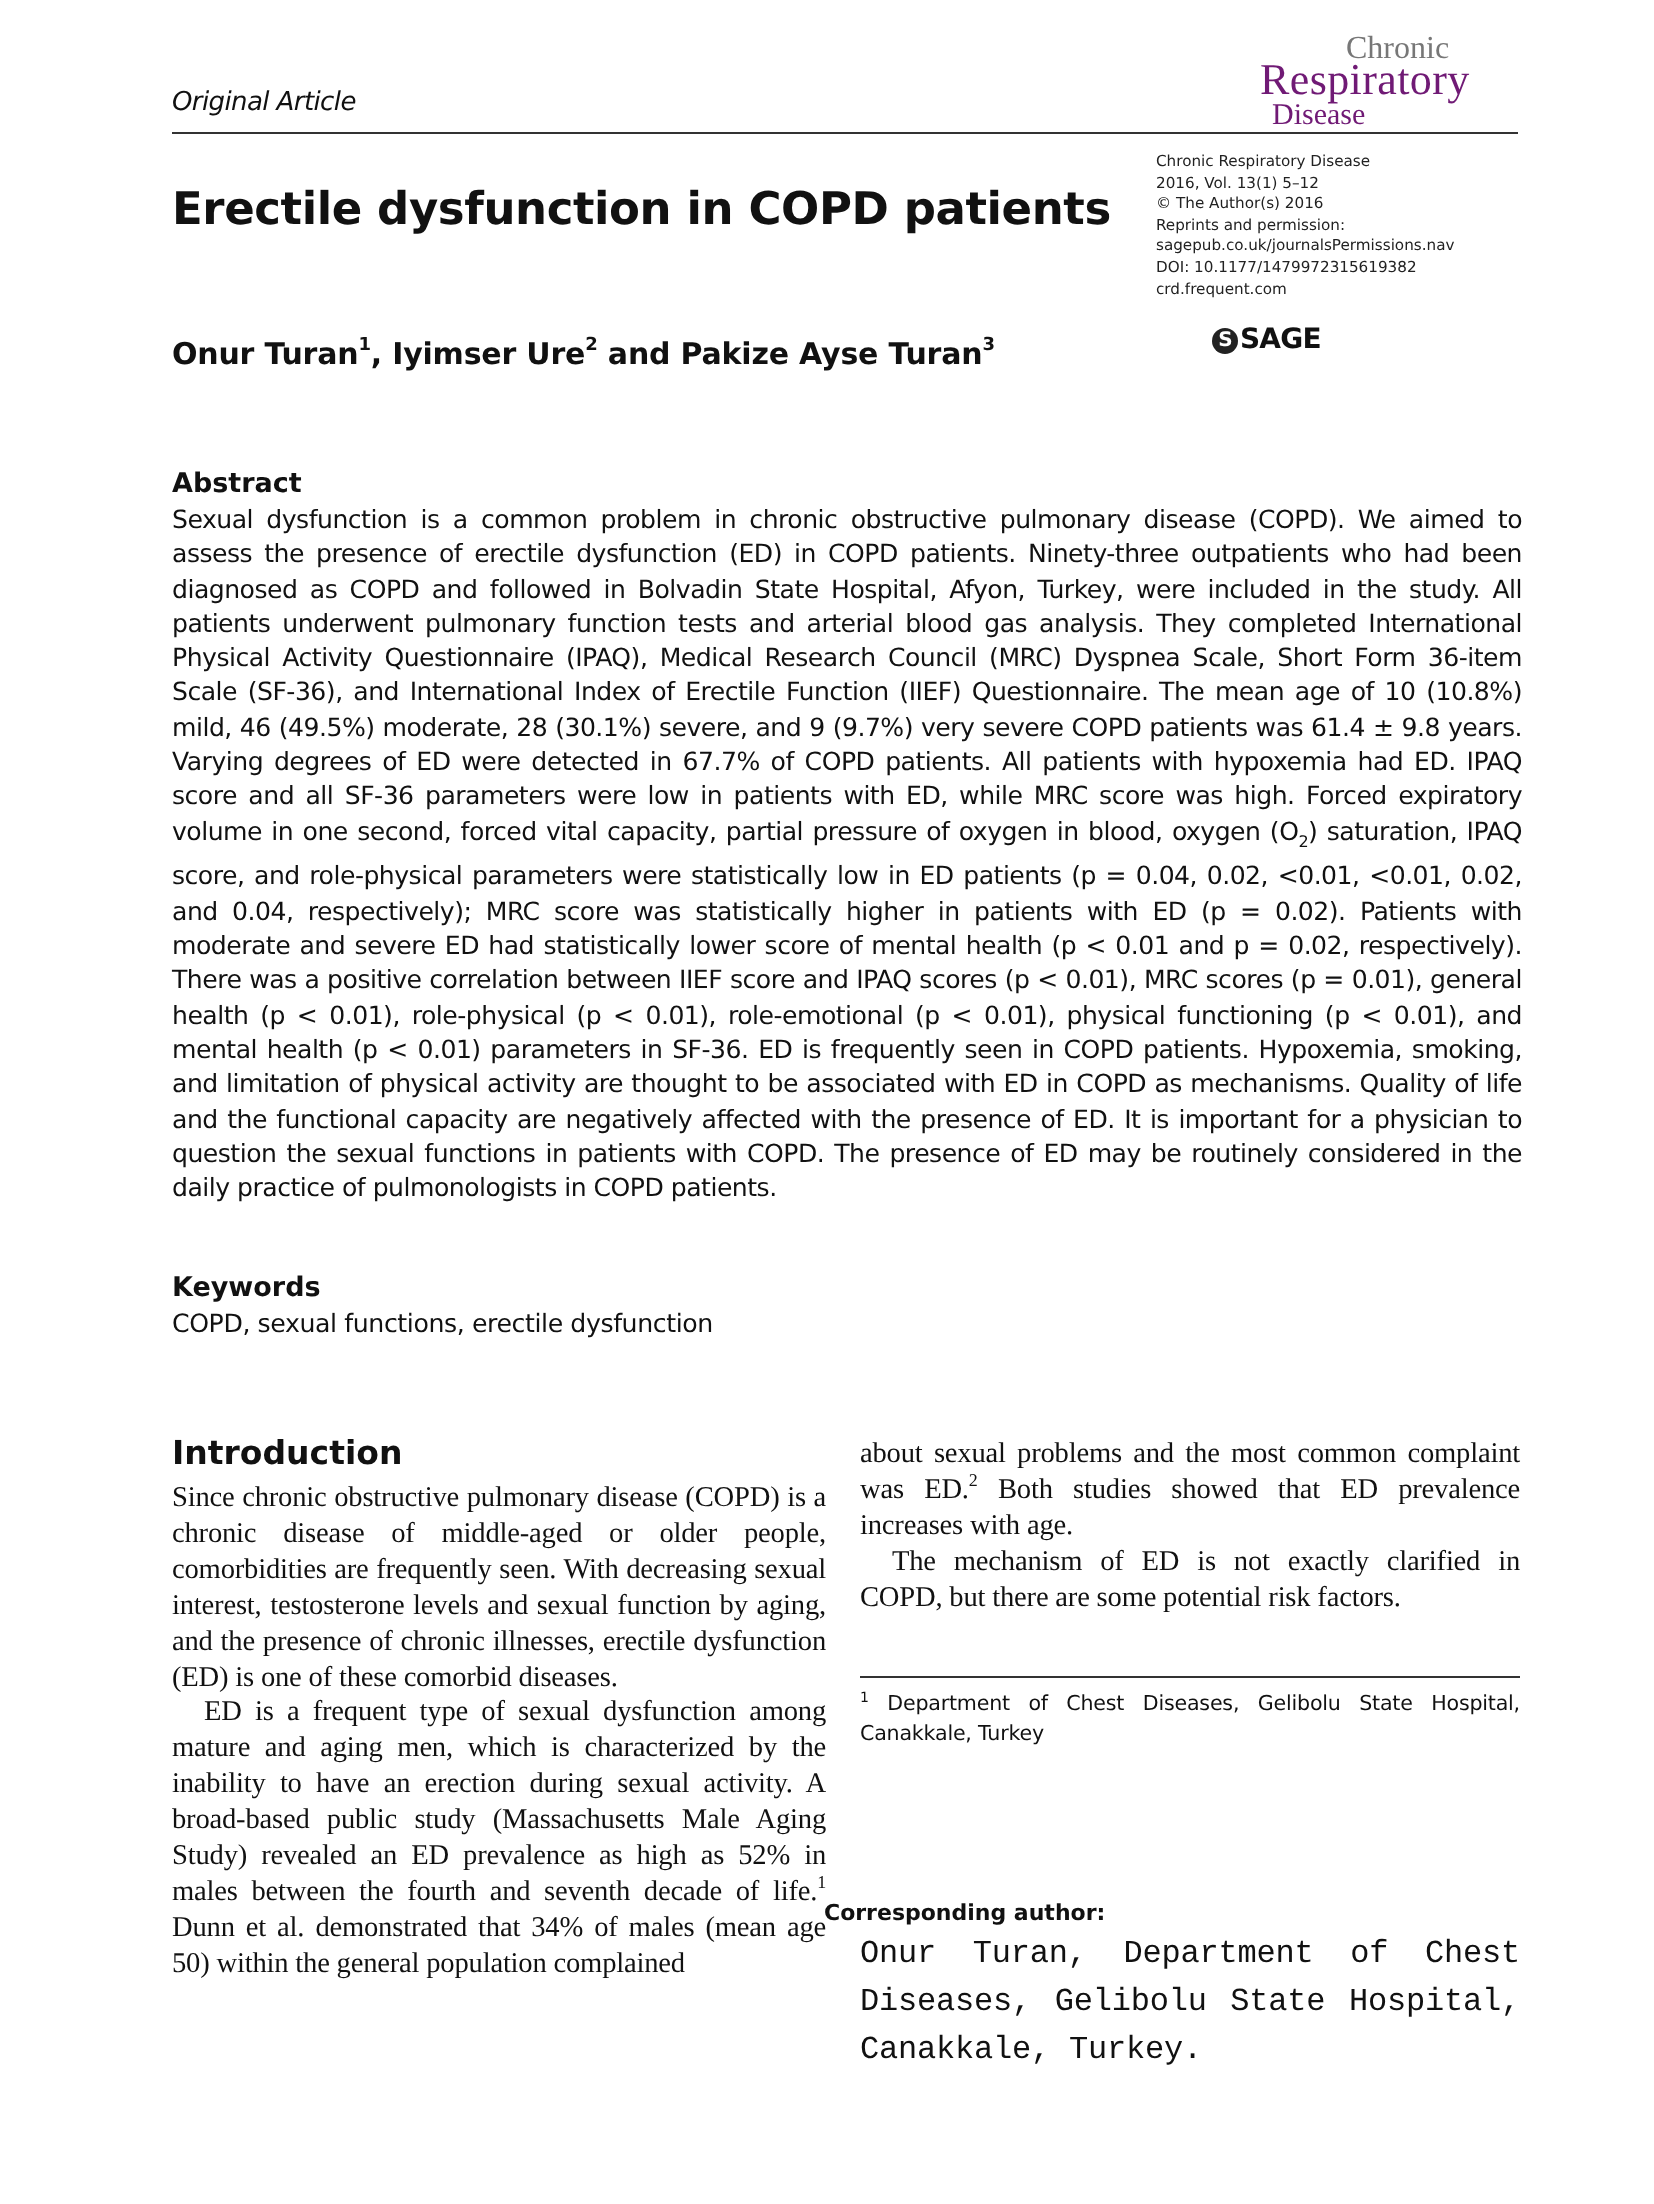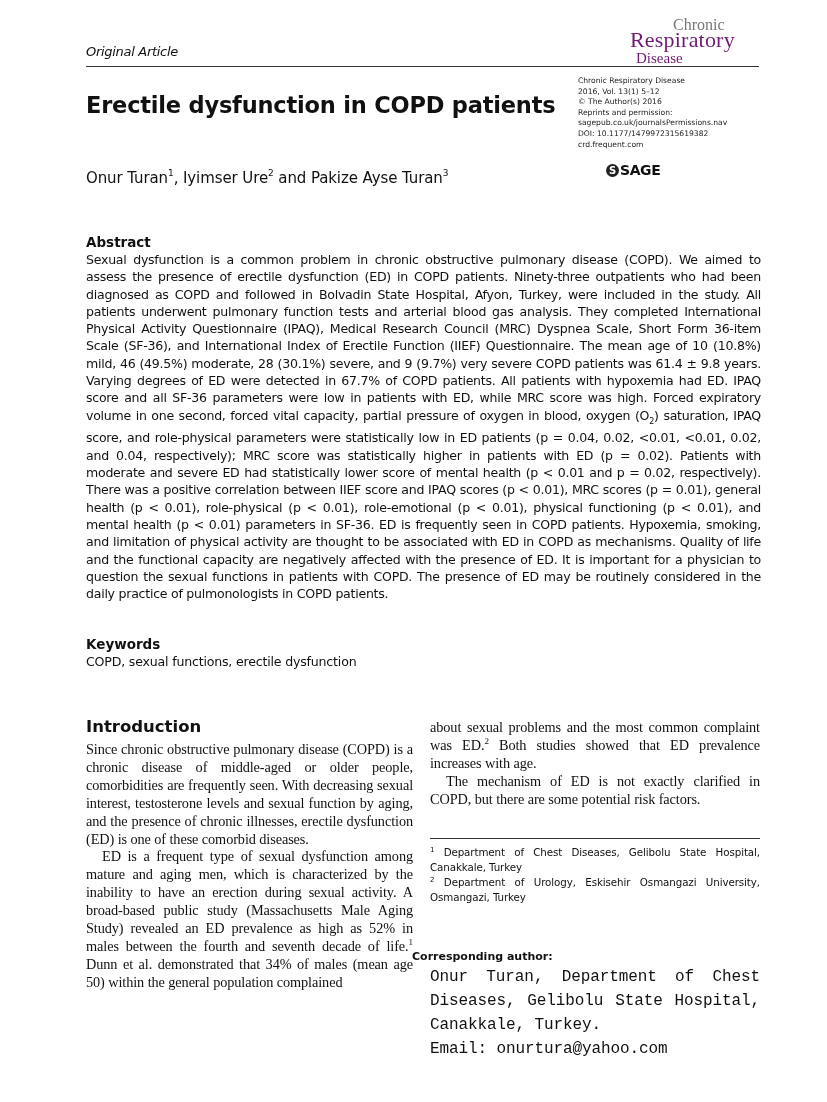--- a/index.html
+++ b/index.html
@@ -9,21 +9,21 @@
 
   .header-label { position: absolute; left: 86px; top: 44px; font-size: 13px; font-style: italic; letter-spacing: -0.3px; }
   .header-rule { position: absolute; left: 86px; top: 66px; width: 673px; height: 0; border-top: 1.5px solid #333; }
 
   .logo { position: absolute; left: 630px; top: 14px; width: 135px; height: 52px; font-family: "Liberation Serif", "DejaVu Serif", serif; }
   .logo .l1 { position: absolute; left: 43px; top: 2px; font-size: 16px; color: #777; }
   .logo .l2 { position: absolute; left: 0px; top: 13px; font-size: 22px; color: #701a75; letter-spacing: 0.2px; }
   .logo .l3 { position: absolute; left: 6px; top: 36px; font-size: 15px; color: #701a75; }
 
   .title { position: absolute; left: 86px; top: 92px; font-size: 22.5px; font-weight: bold; letter-spacing: -0.2px; }
-  .authors { position: absolute; left: 86px; top: 168px; font-size: 15px; font-weight: normal; letter-spacing: -0.1px; text-align: right; }
+  .authors { position: absolute; left: 86px; top: 168px; font-size: 15px; font-weight: bold; letter-spacing: -0.1px; text-align: right; }
   .authors sup { font-size: 9px; vertical-align: 7px; }
 
   .journal-meta { position: absolute; left: 578px; top: 76px; font-size: 7.6px; line-height: 10.6px; color: #222; }
   .sage { position: absolute; left: 606px; top: 162px; font-size: 14px; font-weight: bold; letter-spacing: -0.4px; display: flex; align-items: center; }
   .sage .sage-icon { display: inline-block; width: 13px; height: 13px; border-radius: 50%; background: #222; color: #fff; font-size: 10px; text-align: center; line-height: 13px; margin-right: 1px; }
 
   .abstract-heading { position: absolute; left: 86px; top: 234px; font-size: 13.5px; font-weight: bold; }
   .abstract-body { position: absolute; left: 86px; top: 251px; width: 675px; font-size: 12.55px; line-height: 17.3px; text-align: justify; letter-spacing: -0.25px; }
   .abstract-body sub { font-size: 8px; }
 
@@ -93,20 +93,18 @@
 </div>
 
 <div class="col-right serif">
   <p><span>about sexual problems and the most common complaint was ED.</span><sup>2</sup><span> Both studies showed that ED prevalence increases with age.</span></p>
   <p class="indent">The mechanism of ED is not exactly clarified in COPD, but there are some potential risk factors.</p>
 </div>
 
 <div class="footnote-rule"></div>
 <div class="footnotes sans">
   <div class="fn"><sup>1</sup> <span>Department of Chest Diseases, Gelibolu State Hospital, Canakkale, Turkey</span></div>
-  <div class="fn"><sup>2</sup> <span>Department of Urology, Eskisehir Osmangazi University, Osmangazi, Turkey</span></div>
 </div>
 
 <div class="corr-heading sans">Corresponding author:</div>
 <div class="corr-body sans">
   <div>Onur Turan, Department of Chest Diseases, Gelibolu State Hospital, Canakkale, Turkey.</div>
-  <div class="line-last">Email: onurtura@yahoo.com</div>
 </div>
 
 </body></html>

